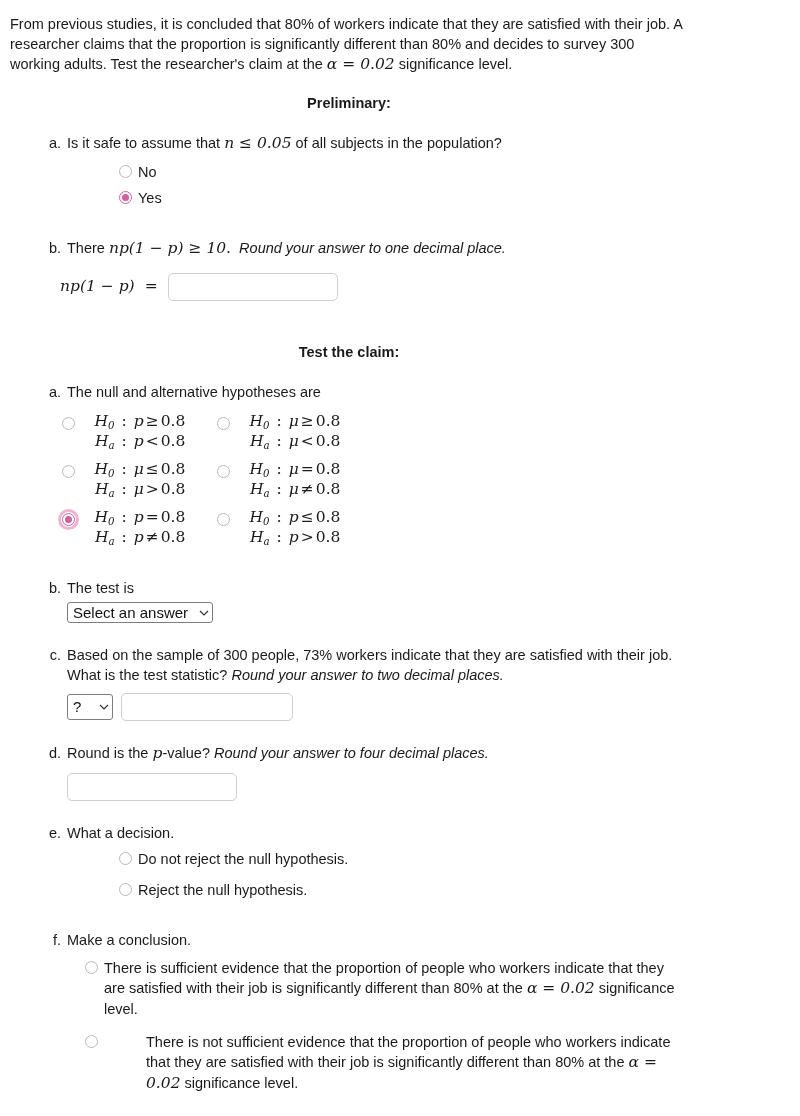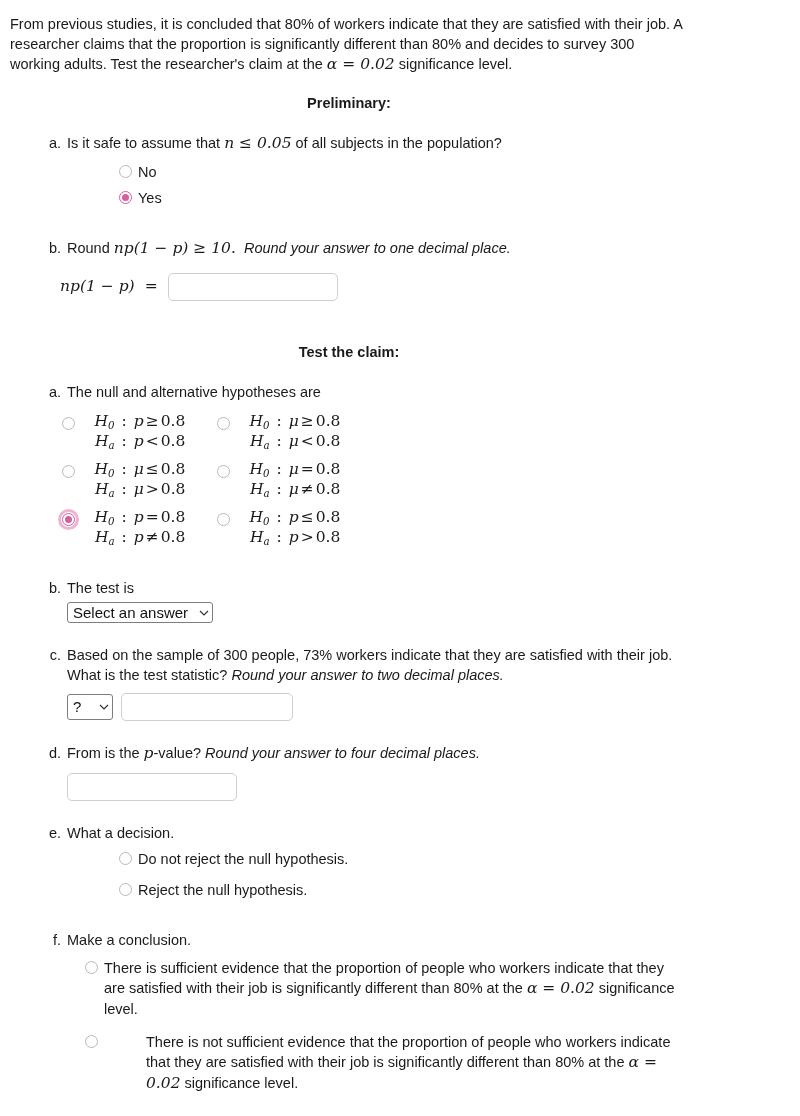--- a/index.html
+++ b/index.html
@@ -229,21 +229,21 @@
         </div>
       </div>
     </div>
   </div>
 
   <div class="gap-lg"></div>
 
   <div class="qitem">
     <div class="qmark">b.</div>
     <div class="qbody">
-      <div><span>Round </span><span class="mth">np(1 − p)</span><span class="mth num"> ≥ </span><span class="mth num">10.</span>&nbsp;&nbsp;<em class="ital">Round your answer to one decimal place.</em></div>
+      <div><span>There </span><span class="mth">np(1 − p)</span><span class="mth num"> ≥ </span><span class="mth num">10.</span>&nbsp;&nbsp;<em class="ital">Round your answer to one decimal place.</em></div>
     </div>
   </div>
 
   <div class="np-eq-row">
     <span class="lbl mth">np(1 − p)</span>
       <span class="lbl mth num"> = </span>
     <input class="txtbox w-np" type="text" value="" style="">
   </div>
 
   <div class="section-head second">Test the claim:</div>
@@ -358,21 +358,21 @@
         <input class="txtbox w-stat" type="text" value="" style="">
       </div>
     </div>
   </div>
 
   <div class="gap-md"></div>
 
   <div class="qitem">
     <div class="qmark">d.</div>
     <div class="qbody">
-      <div><span>From is the </span><span class="mth">p</span><span>-value? </span><em class="ital">Round your answer to four decimal places.</em></div>
+      <div><span>Round is the </span><span class="mth">p</span><span>-value? </span><em class="ital">Round your answer to four decimal places.</em></div>
       <div style="margin-top:8px;">
         <input class="txtbox w-pval" type="text" value="" style="">
       </div>
     </div>
   </div>
 
   <div class="gap-md"></div>
 
   <div class="qitem">
     <div class="qmark">e.</div>

